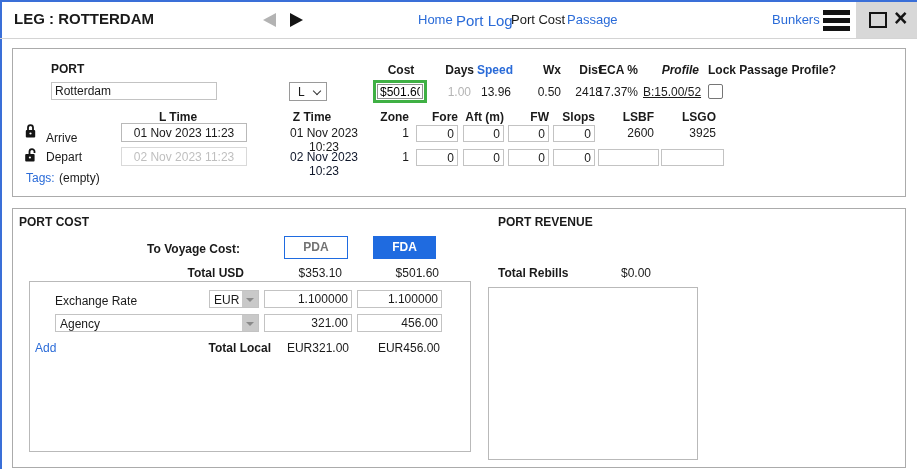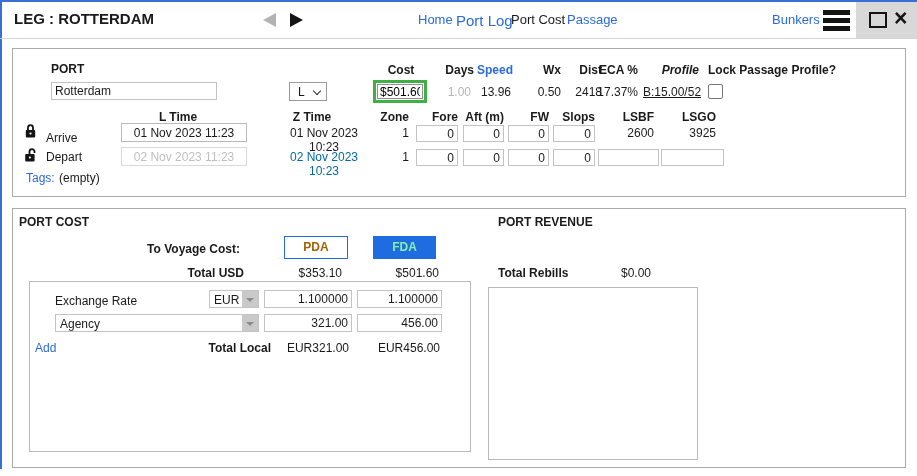--- a/index.html
+++ b/index.html
@@ -29,22 +29,22 @@
   .greenbox{position:absolute;border:3px solid #3fb044;background:#fff;padding:1px;}
   .greenbox input{border:1px solid #909090;width:46px;height:15px;font-family:inherit;font-size:12px;padding:0 2px;box-sizing:border-box;outline:none;}
   .chev{display:inline-block;width:5px;height:5px;border-right:1.6px solid #333;border-bottom:1.6px solid #333;transform:rotate(45deg);}
   .ddl{position:absolute;border:1px solid #9a9a9a;background:#fff;box-sizing:border-box;}
   .dd{position:absolute;border:1px solid #c3c3c3;background:#fff;box-sizing:border-box;}
   .dd .txt{position:absolute;left:4px;top:2px;}
   .dd .arrowbtn{position:absolute;right:0;top:0;bottom:0;width:16px;background:#c9c9c9;}
   .dd .arrowbtn i{position:absolute;left:4px;top:7px;width:0;height:0;border-left:4px solid transparent;border-right:4px solid transparent;border-top:4px solid #8a8a8a;}
   .checkbox{position:absolute;width:13px;height:13px;border:1px solid #767676;border-radius:2px;background:#fff;}
   .btn{position:absolute;box-sizing:border-box;font-weight:bold;font-size:12px;text-align:center;line-height:21px;cursor:pointer;}
-  .btn.pda{border:1px solid #1f6be0;color:#a16207;background:#fff;}
-  .btn.fda{border:1px solid #1f6be0;color:#86efac;background:#1f6be0;}
+  .btn.pda{border:1px solid #1f6be0;color:#737373;background:#fff;}
+  .btn.fda{border:1px solid #1f6be0;color:#ffffff;background:#1f6be0;}
   .innerbox{position:absolute;border:1px solid #b9b9b9;background:#fff;}
   svg{display:block;}
 </style>
 </head>
 <body>
 
 <div class="stage">
   <div class="blue-top"></div>
   <div class="blue-left"></div>
 
@@ -126,21 +126,21 @@
 
     <span class="abs" style="left:11px;top:98px;">
       <svg width="15" height="16" viewBox="0 0 15 16">
           <path d="M5.5 7 V4.6 a2.5 2.5 0 0 1 5 0 V6" fill="none" stroke="#141414" stroke-width="1.8"></path>
           <rect x="1.2" y="7" width="9.4" height="7.5" rx="1" fill="#141414"></rect>
           <circle cx="5.9" cy="10.5" r="1.1" fill="#fff"></circle>
         </svg>
     </span>
     <div class="abs" style="left:33px;top:101px;">Depart</div>
     <input class="inp dt dis" style="left: 108px; top: 98px; width: 126px; height: 19px;" readonly="" value="02 Nov 2023 11:23">
-    <div class="abs c" style="left:263px;top:101px;width:96px;color:#0369a1;">02 Nov 2023 10:23</div>
+    <div class="abs c" style="left:263px;top:101px;width:96px;color:#0f172a;">02 Nov 2023 10:23</div>
     <div class="abs r" style="left:356px;top:101px;width:40px;">1</div>
     <input class="inp num" style="left: 403px; top: 100px; width: 42px; height: 17px;" readonly="" value="0">
     <input class="inp num" style="left: 450px; top: 100px; width: 41px; height: 17px;" readonly="" value="0">
     <input class="inp num" style="left: 495px; top: 100px; width: 41px; height: 17px;" readonly="" value="0">
     <input class="inp num" style="left: 540px; top: 100px; width: 42px; height: 17px;" readonly="" value="0">
     <input class="inp num" style="left: 585px; top: 100px; width: 61px; height: 17px;" readonly="">
     <input class="inp num" style="left: 648px; top: 100px; width: 63px; height: 17px;" readonly="">
 
     <div class="abs link" style="left:13px;top:122px;">Tags:</div>
     <div class="abs" style="left:46px;top:122px;">(empty)</div>

